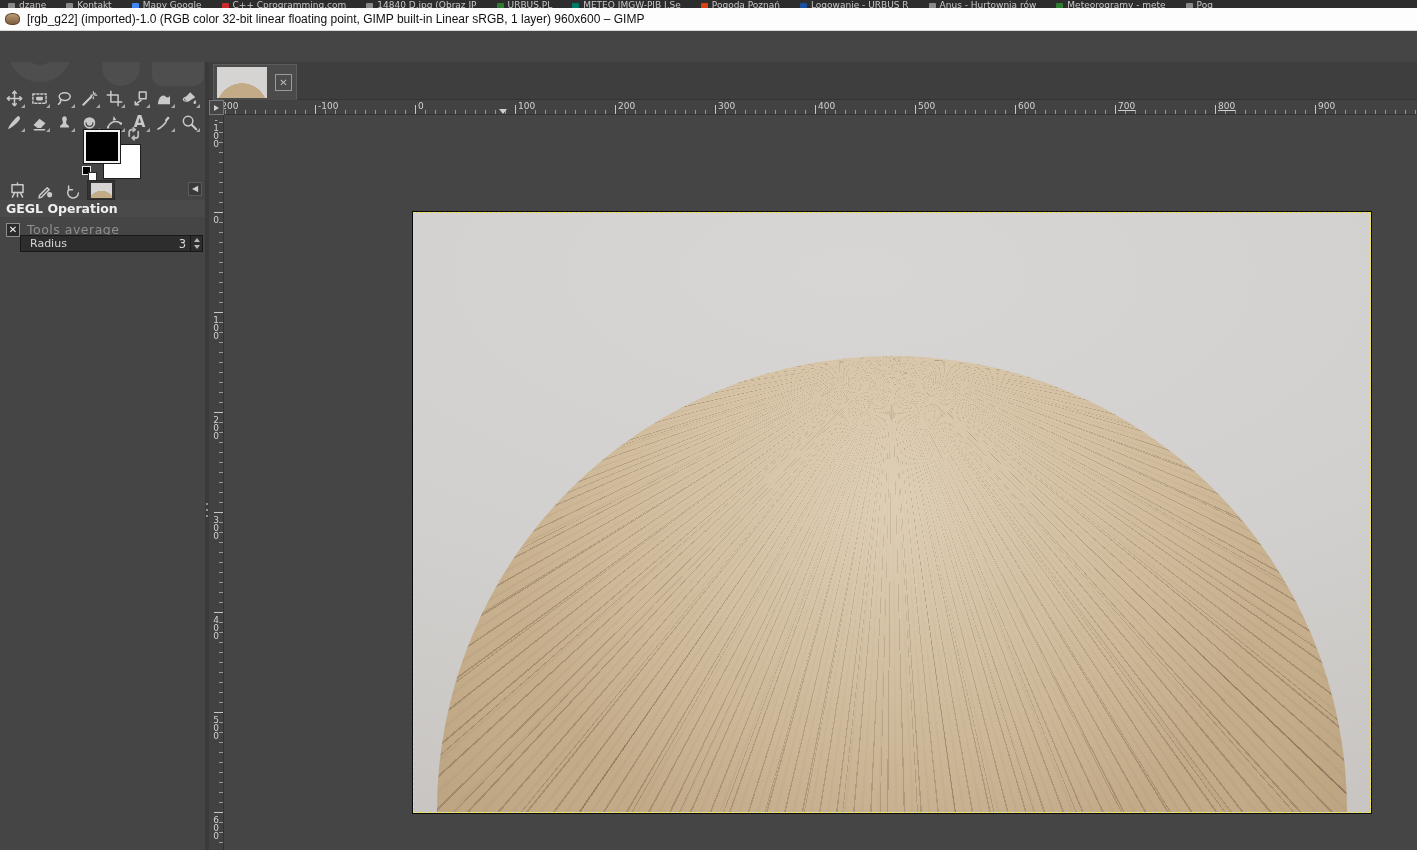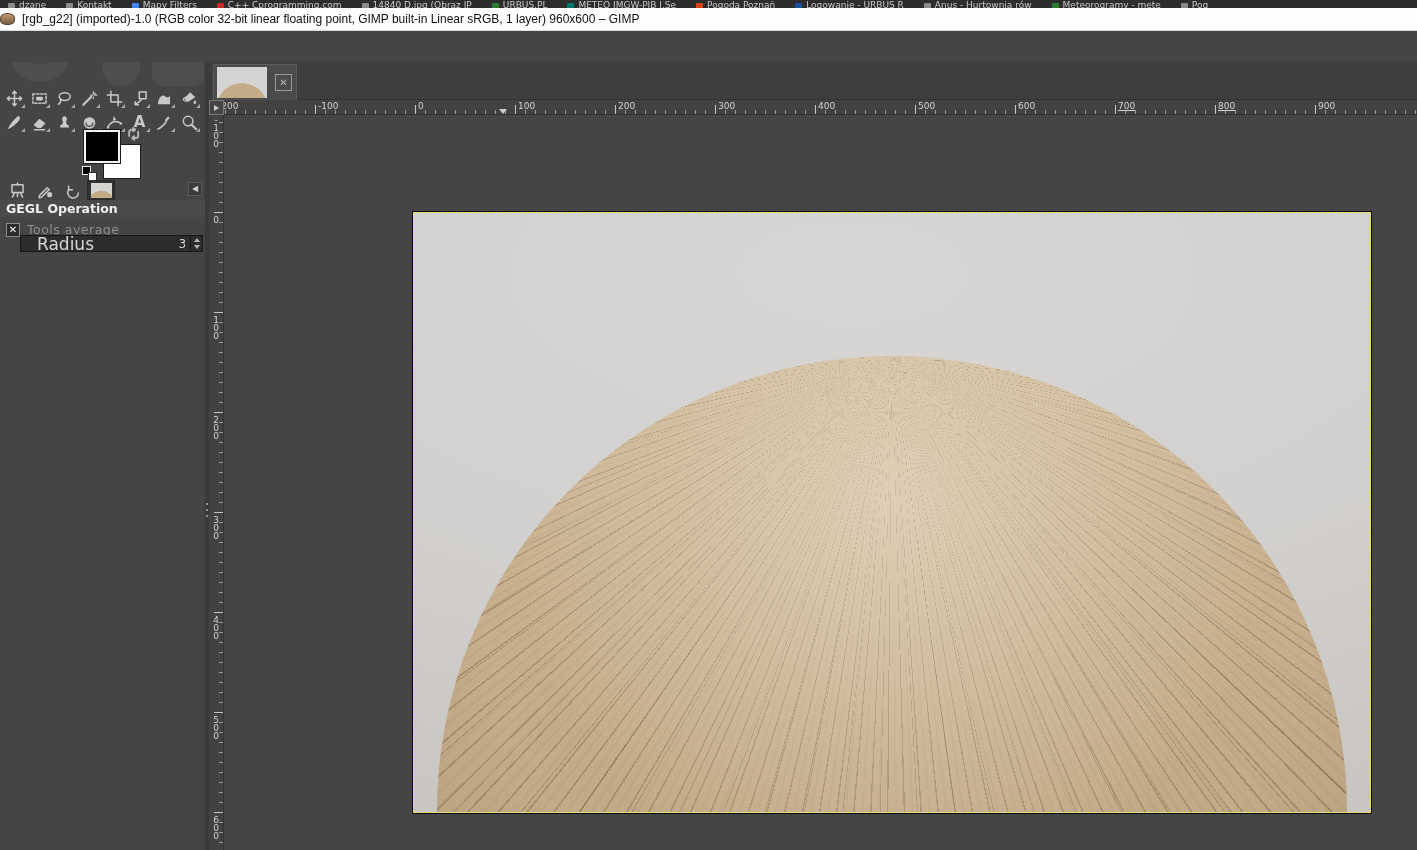--- a/index.html
+++ b/index.html
@@ -11,21 +11,21 @@
   #bookmarks { position:absolute; left:0; top:0; width:1417px; height:8px;
                background:#2d2d2d; overflow:hidden; display:flex; gap:20px;
                padding-left:8px; align-items:flex-start; }
   .bm-item { display:flex; gap:4px; align-items:center; white-space:nowrap;
              font-size:9px; color:#c9c9c9; line-height:11px; margin-top:0; }
   .bm-ico { width:7px; height:7px; border-radius:1px; flex:0 0 auto; margin-top:2px; }
 
   
   #titlebar { position:absolute; left:0; top:8px; width:1417px; height:23px;
               background:#fdfdfd; display:flex; align-items:center; gap:7px;
-              border-bottom:1px solid #d9d9d9;
+              padding-left:5px; border-bottom:1px solid #d9d9d9;
               font-family:"Liberation Sans", sans-serif; }
   #title-icon { width:15px; height:12px; border-radius:46% 46% 40% 40%;
                 background:linear-gradient(#bd9a74,#7c5d40); border:1px solid #5c4430; }
   #title-text { font-size:12px; color:#101010; white-space:nowrap; }
 
   
   #menubar { position:absolute; left:0; top:31px; width:1417px; height:31px;
              background:#3d3d3d; display:flex; align-items:stretch; padding-left:4px; }
   .menu-item { color:#dadada; font-size:12.5px; line-height:31px; padding:0 9px; cursor:default; }
 
@@ -80,21 +80,21 @@
                  color:#efefef; font-size:12.5px; font-weight:bold; line-height:17px; padding-left:6px; }
   #sample-row { position:absolute; left:6px; top:160px; width:196px; height:15px;
                 display:flex; align-items:center; gap:7px; }
   #sample-checkbox { width:14px; height:14px; background:#2b2b2b; border:1px solid #8d8d8d;
                      color:#ffffff; font-size:10px; font-weight:bold; line-height:12px;
                      text-align:center; cursor:pointer; }
   #sample-label { color:#8f8f8f; font-size:12.5px; letter-spacing:.5px; }
   #radius-box { position:absolute; left:20px; top:173px; width:183px; height:17px;
                 background:#2d2d2d; border:1px solid #181818; display:flex; align-items:center;
                 cursor:pointer; }
-  #radius-label { flex:1; color:#d6d6d6; font-size:17px; padding-left:16px; }
+  #radius-label { flex:1; color:#d6d6d6; font-size:11px; padding-left:9px; }
   #radius-value { color:#d6d6d6; font-size:11.5px; padding-right:4px; }
   #radius-spin { width:12px; height:100%; display:flex; flex-direction:column;
                  align-items:center; justify-content:center; gap:3px; border-left:1px solid #181818; }
   #radius-spin .up { width:0; height:0; border-left:3.5px solid transparent;
                      border-right:3.5px solid transparent; border-bottom:4px solid #b5b5b5; }
   #radius-spin .dn { width:0; height:0; border-left:3.5px solid transparent;
                      border-right:3.5px solid transparent; border-top:4px solid #b5b5b5; }
 
   
   #canvascol { position:absolute; left:209px; top:62px; width:1208px; height:788px; }
@@ -158,21 +158,21 @@
       <div class="bm-item">
         <div class="bm-ico" style="background: rgb(138, 138, 138);"></div>
         <div>dzane</div>
       </div>
       <div class="bm-item">
         <div class="bm-ico" style="background: rgb(138, 138, 138);"></div>
         <div>Kontakt</div>
       </div>
       <div class="bm-item">
         <div class="bm-ico" style="background: rgb(66, 133, 244);"></div>
-        <div>Mapy Filters</div>
+        <div>Mapy Google</div>
       </div>
       <div class="bm-item">
         <div class="bm-ico" style="background: rgb(204, 43, 43);"></div>
         <div>C++ Cprogramming.com</div>
       </div>
       <div class="bm-item">
         <div class="bm-ico" style="background: rgb(138, 138, 138);"></div>
         <div>14840 D.jpg (Obraz JP</div>
       </div>
       <div class="bm-item">

